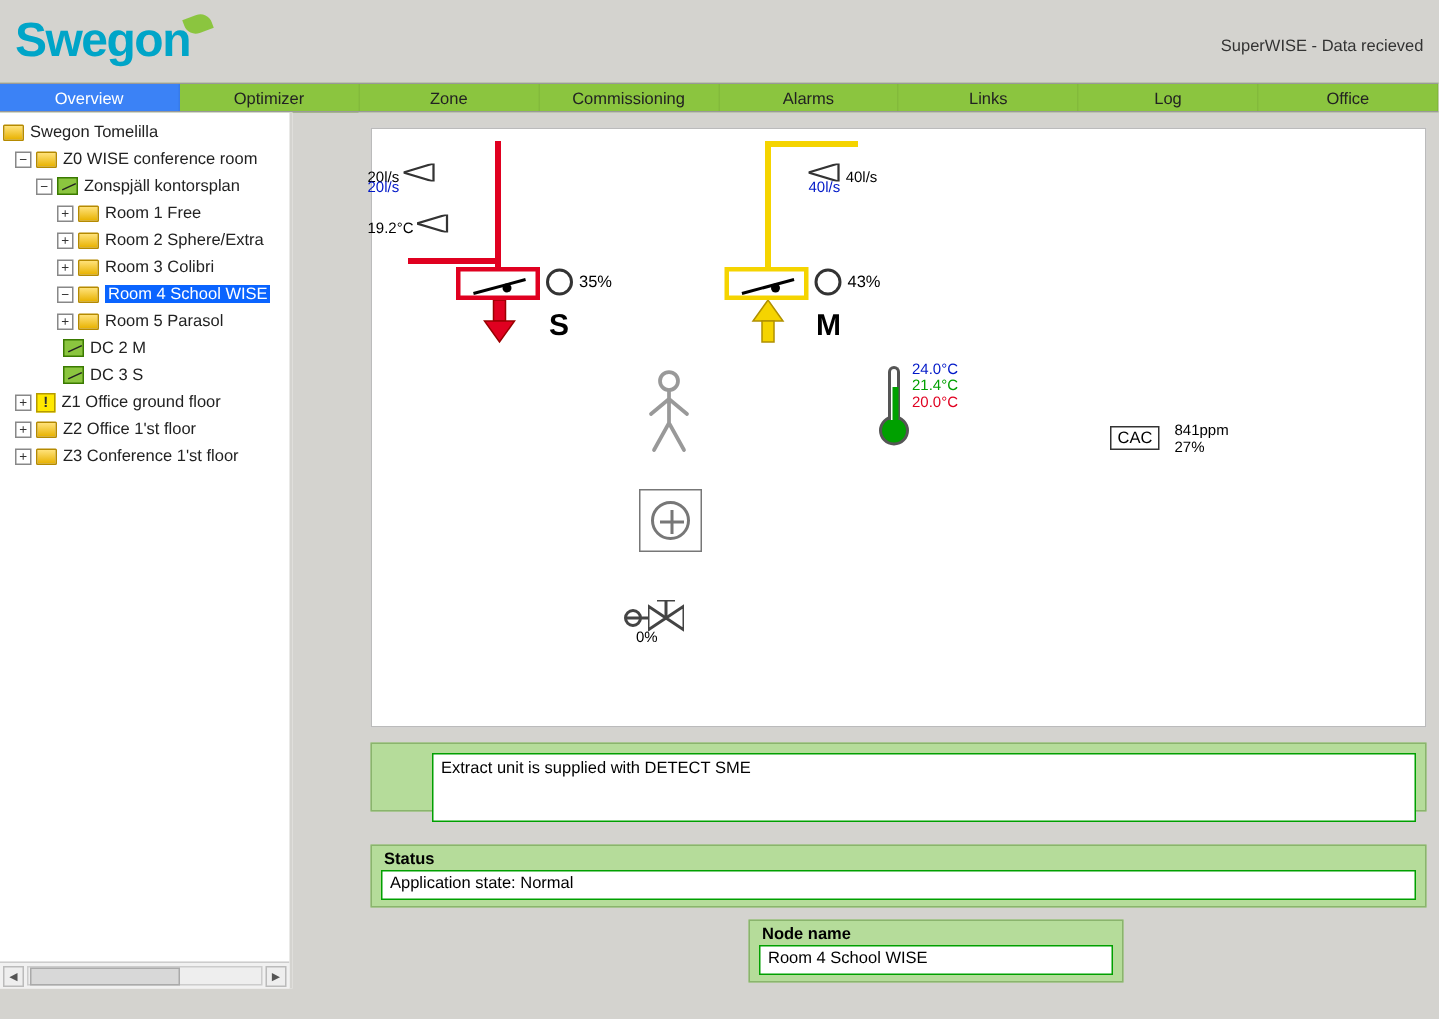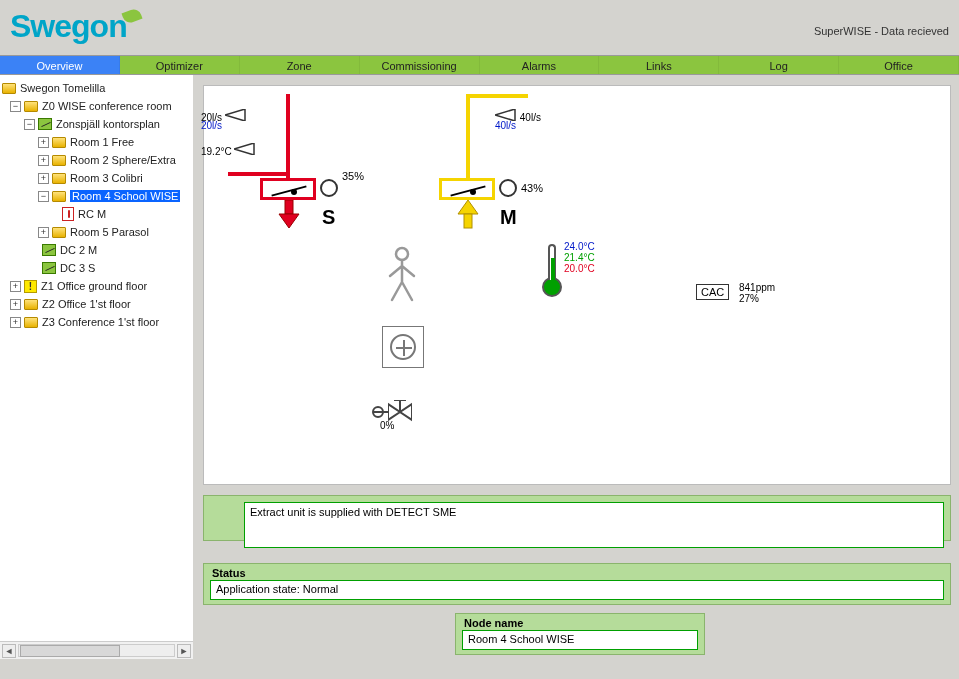--- a/index.html
+++ b/index.html
@@ -61,20 +61,21 @@
     cursor: pointer;
     border-right: 1px solid rgba(0,0,0,0.05);
   }
   .nav-item.active {
     background: #3b82f6;
     color: #fff;
   }
   .main {
     display: flex;
     height: 584px;
+    gap: 44px;
   }
   .sidebar {
     width: 195px;
     background: #fff;
     border-right: 2px solid #d4d3cf;
     overflow: hidden;
     position: relative;
   }
   .tree {
     padding: 4px 2px;
@@ -172,21 +173,21 @@
     border: 1px solid #bbb;
   }
   
   .pipe-red1{position:absolute;left:82px;top:8px;width:4px;height:78px;background:#e00020;}
   .pipe-red2{position:absolute;left:24px;top:86px;width:62px;height:4px;background:#e00020;}
   .pipe-red3{position:absolute;left:82px;top:86px;width:4px;height:6px;background:#e00020;}
   .damper-s{position:absolute;left:56px;top:92px;width:56px;height:22px;border:3px solid #e00020;background:#fff;}
   .damper-s::after{content:"";position:absolute;left:8px;top:9px;width:36px;height:2px;background:#000;transform:rotate(-15deg);}
   .damper-s-dot{position:absolute;left:28px;top:8px;width:6px;height:6px;background:#000;border-radius:50%;}
   .circle-s{position:absolute;left:116px;top:93px;width:18px;height:18px;border:2px solid #333;border-radius:50%;background:#fff;}
-  .pct-s{position:absolute;left:138px;top:84px;font-size:11px;}
+  .pct-s{position:absolute;left:138px;top:96px;font-size:11px;}
   .label-s{position:absolute;left:118px;top:120px;font-size:20px;font-weight:bold;}
   .arrow-down{position:absolute;left:72px;top:114px;}
   .arrow-down svg{display:block;}
   .flow-s1{position:absolute;left:-3px;top:23px;font-size:10px;}
   .flow-s2{position:absolute;left:-3px;top:34px;font-size:10px;color:#0018c8;}
   .temp-s{position:absolute;left:-3px;top:57px;font-size:10px;}
 
   
   .pipe-y1{position:absolute;left:262px;top:8px;width:4px;height:78px;background:#f5d400;}
   .pipe-y2{position:absolute;left:264px;top:8px;width:60px;height:4px;background:#f5d400;}
@@ -298,24 +299,20 @@
       <div class="tree-row" style="padding-left:36px">
         <span class="expander">+</span>
         <span class="folder-icon"></span>
         <span class="tree-label">Room 3 Colibri</span>
       </div>
       <div class="tree-row" style="padding-left:36px">
         <span class="expander">−</span>
         <span class="folder-icon"></span>
         <span class="tree-label selected">Room 4 School WISE</span>
       </div>
-      <div class="tree-row" style="padding-left:60px">
-        <span class="sensor-icon"></span>
-        <span class="tree-label">RC M</span>
-      </div>
       <div class="tree-row" style="padding-left:36px">
         <span class="expander">+</span>
         <span class="folder-icon"></span>
         <span class="tree-label">Room 5 Parasol</span>
       </div>
       <div class="tree-row" style="padding-left:26px">
         <span class="exp-spacer"></span>
         <span class="damper-icon"></span>
         <span class="tree-label">DC 2 M</span>
       </div>

